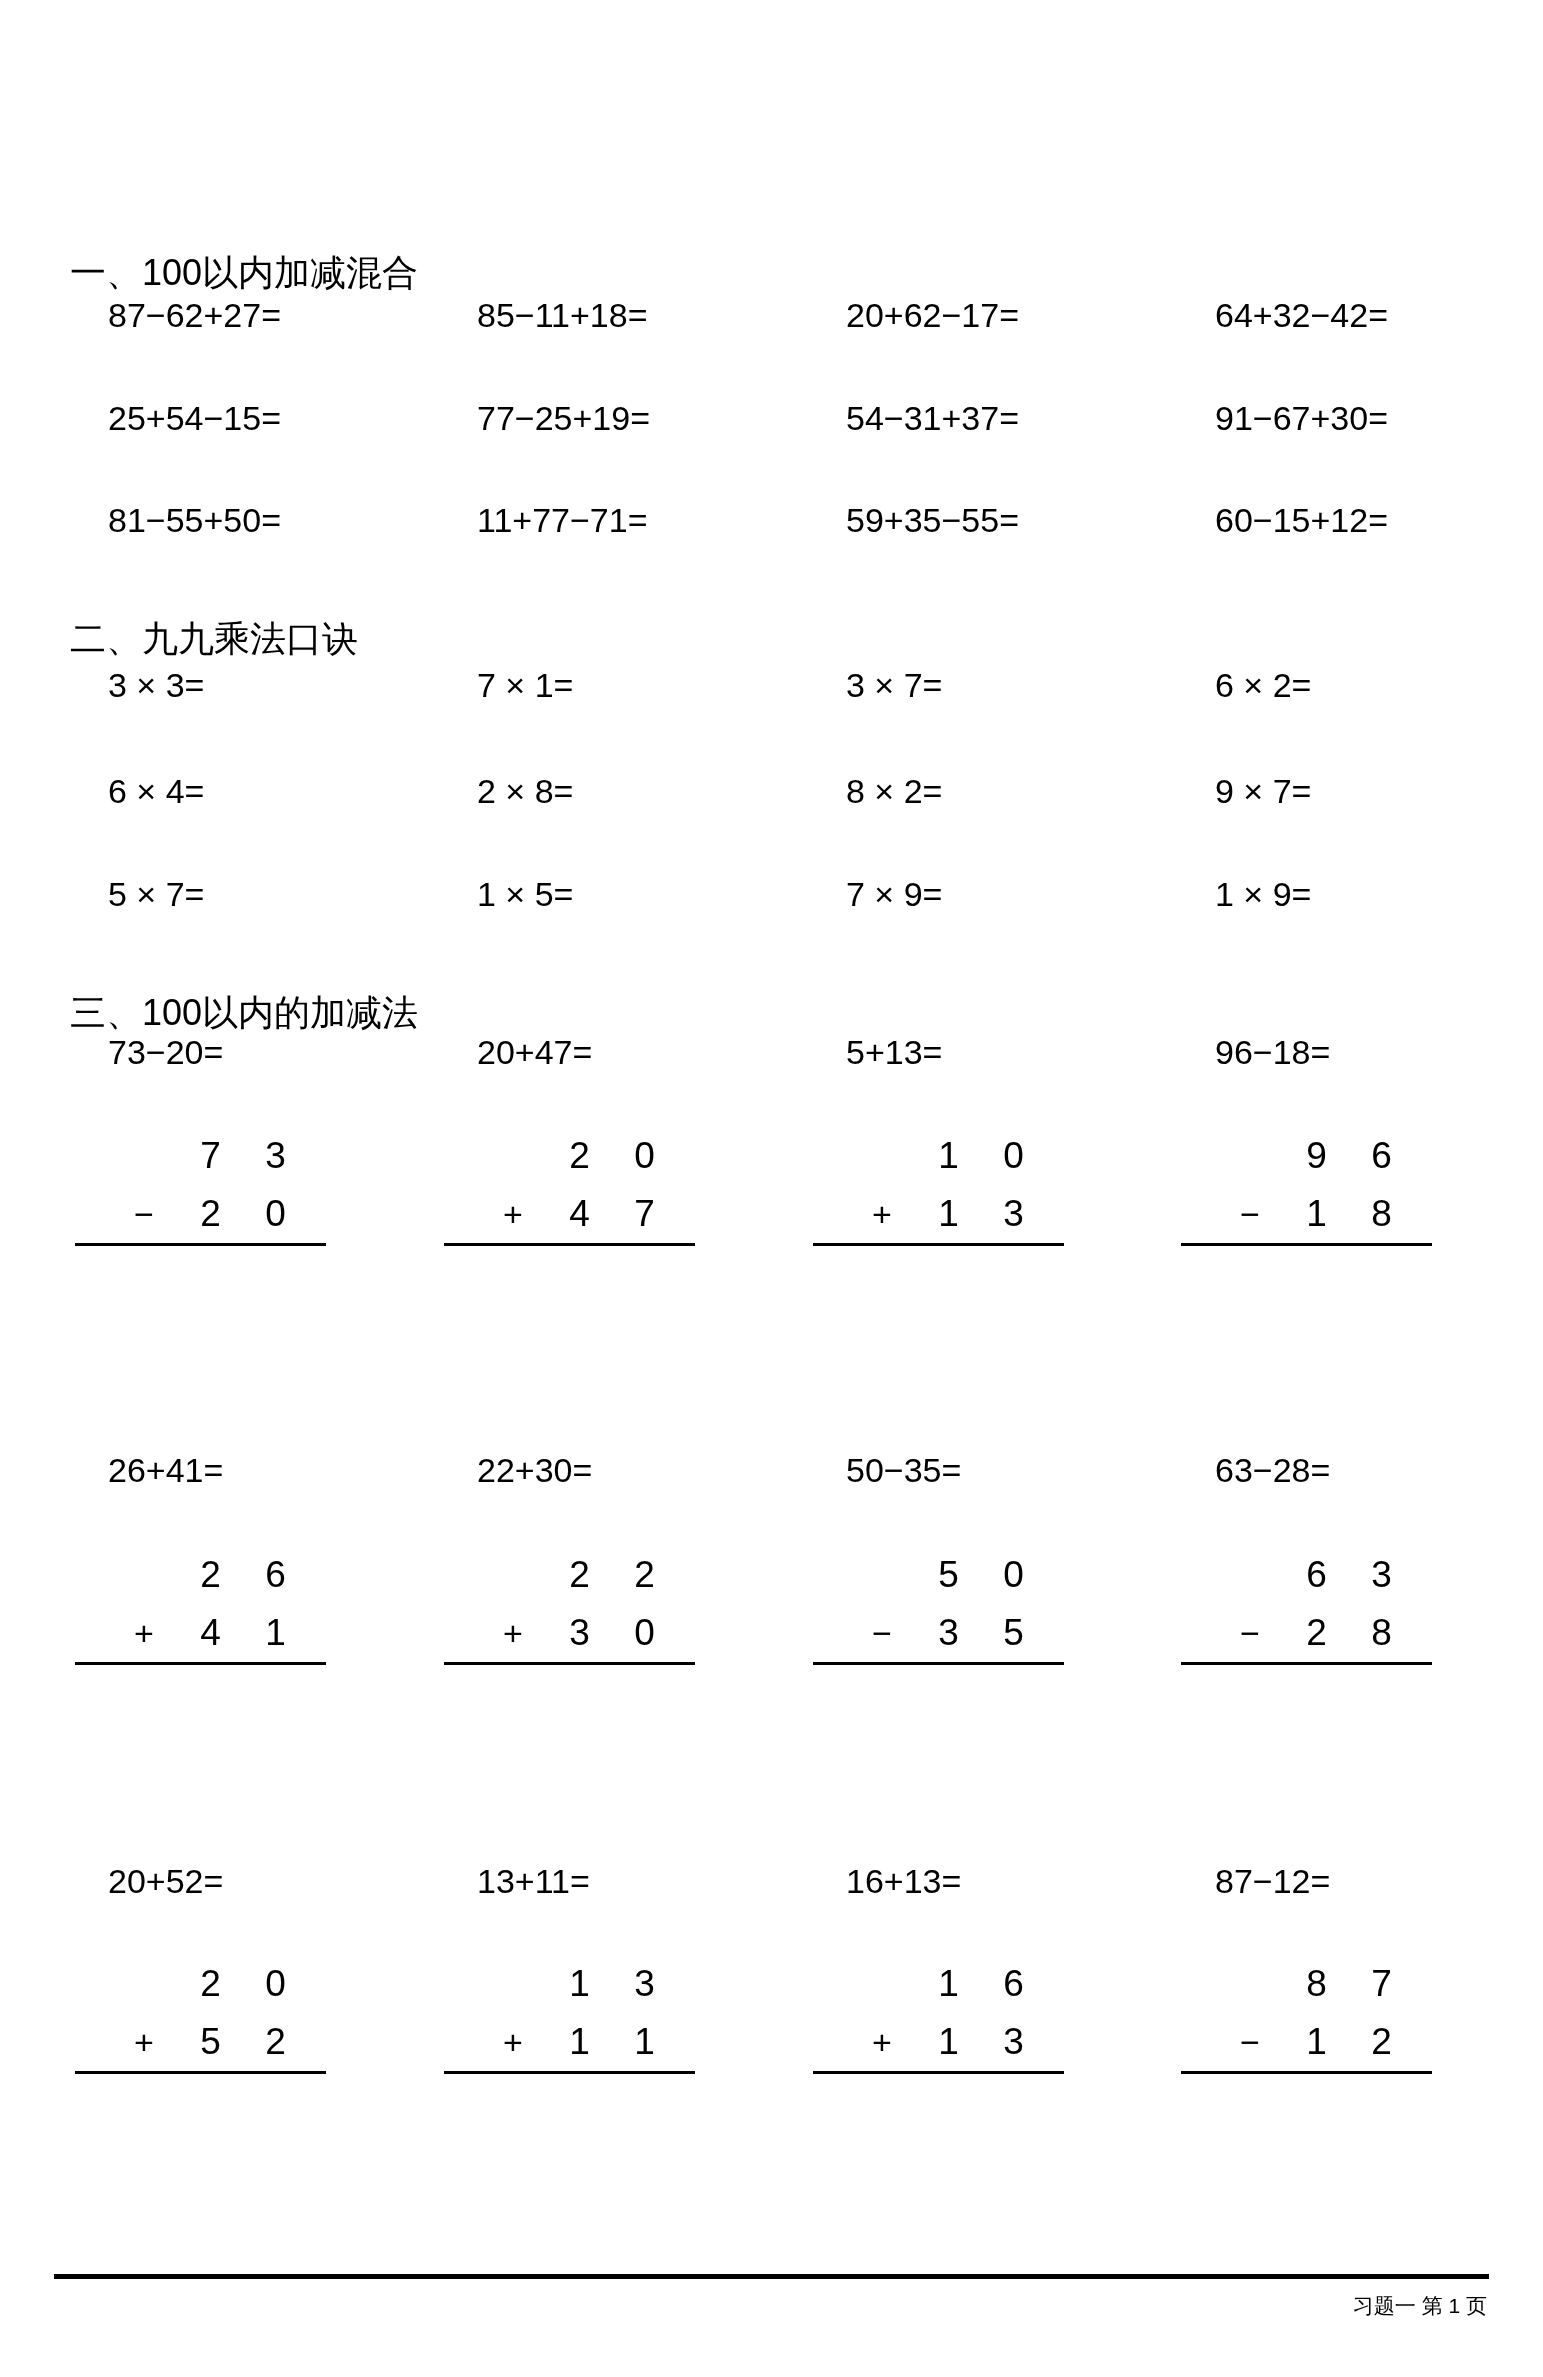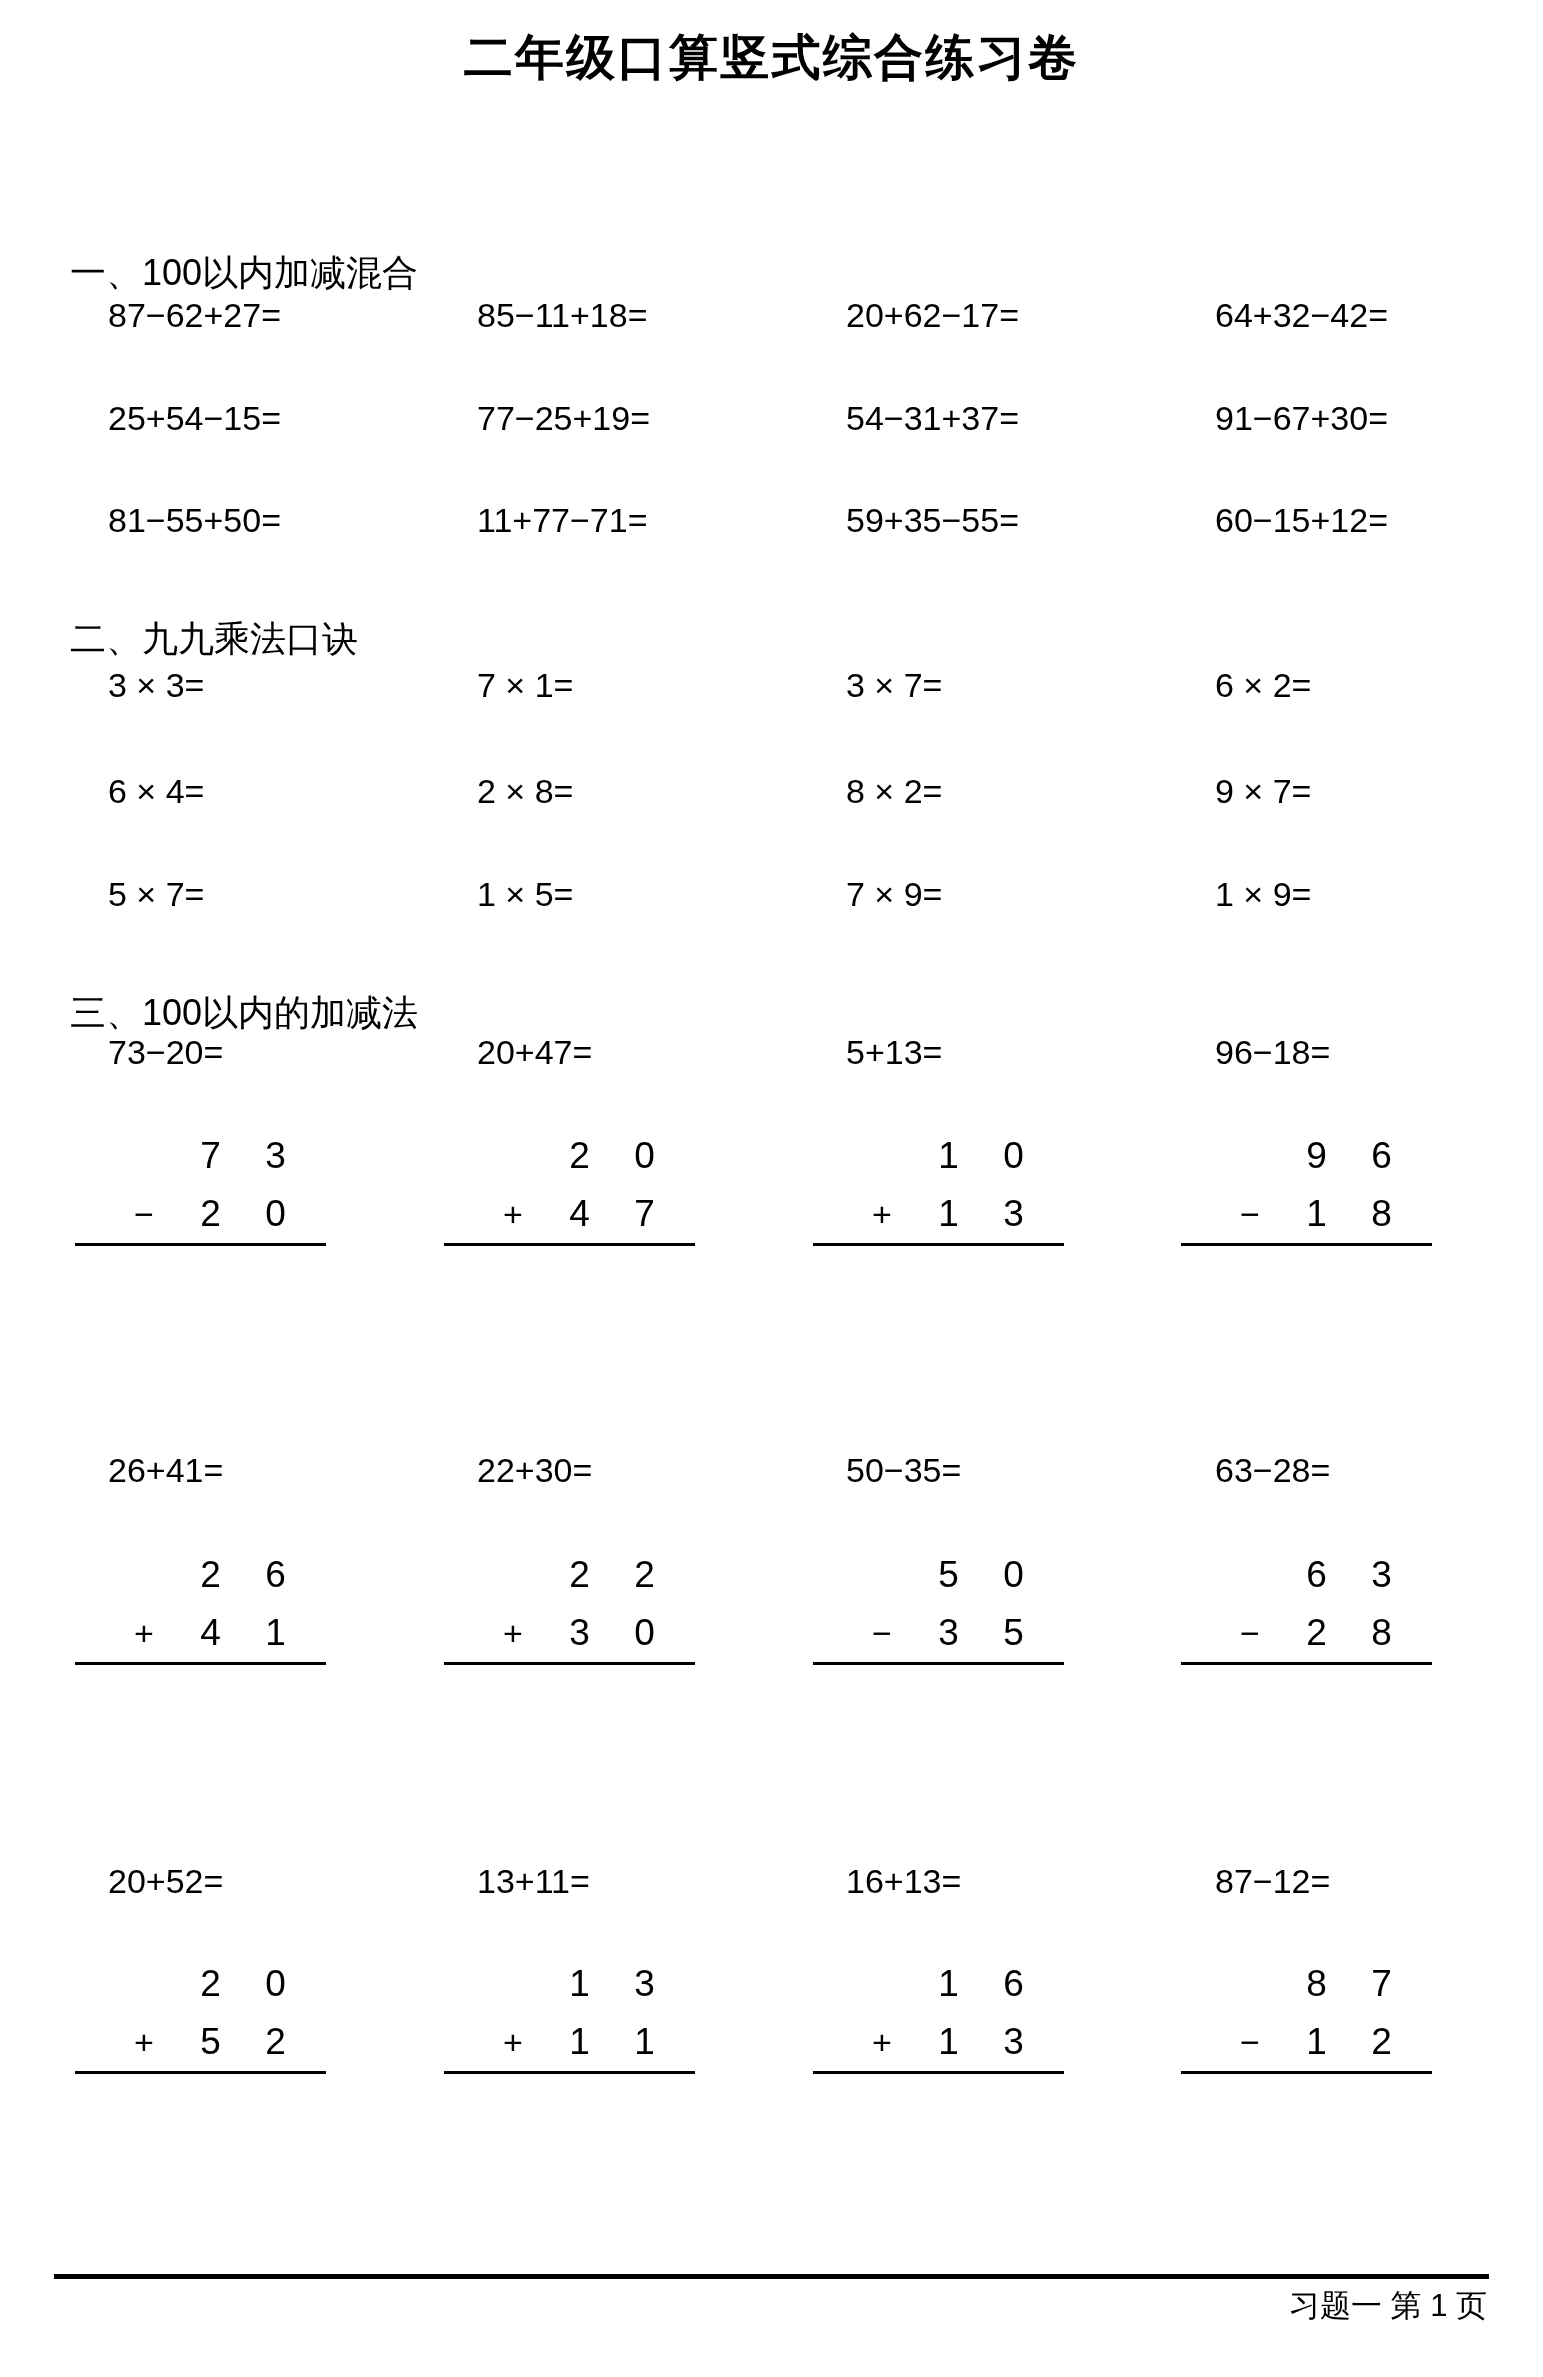--- a/index.html
+++ b/index.html
@@ -78,31 +78,30 @@
   }
   .footer-rule {
     position: absolute;
     top: 2274px; left: 54px;
     width: 1435px; height: 4.6px;
     background: #000;
   }
   .footer-text {
     position: absolute;
     top: 2292px; right: 56px;
-    font-size: 31px;
+    font-size: 21px;
     line-height: 28px;
     white-space: nowrap;
   }
 </style>
 </head>
 <body>
 
 <div class="page">
 
-  <h1 class="title">二年级口算竖式综合练习卷</h1>
 
 
   <h2 class="heading" style="top:237px">一、100以内加减混合</h2>
 
   <div class="prow" style="top:297px">
     <span>87−62+27=</span>
     <span>85−11+18=</span>
     <span>20+62−17=</span>
     <span>64+32−42=</span>
   </div>

